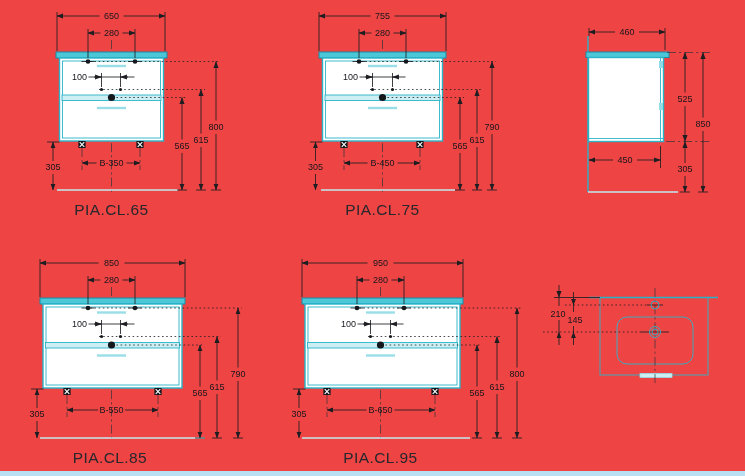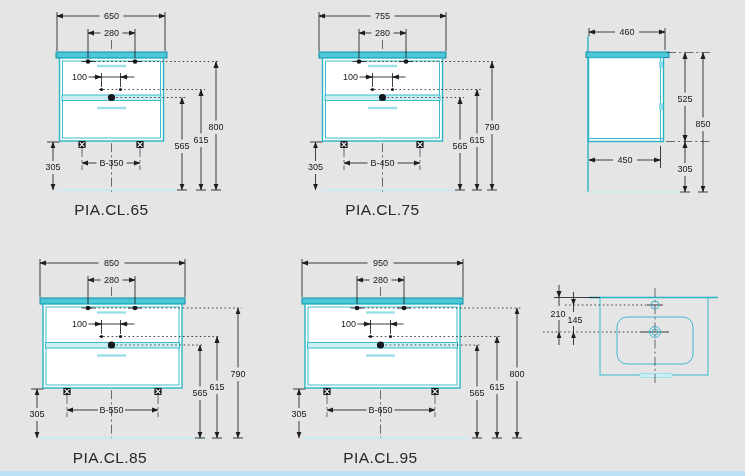--- a/index.html
+++ b/index.html
@@ -1,16 +1,16 @@
 <!DOCTYPE html>
 <html><head>
 <meta charset="utf-8">
 <style>
   html,body{margin:0;padding:0;background:#ffffff;}
-  .stage{position:relative;width:745px;height:476px;background:#e5e5e5;overflow:hidden;
+  .stage{position:relative;width:745px;height:476px;background:#ef4444;overflow:hidden;
          font-family:"Liberation Sans",sans-serif;}
   .stage svg{position:absolute;left:0;top:0;}
   .bottombar{position:absolute;left:0;bottom:0;width:745px;height:5px;background:#b9e1f3;}
   
   .cy  {stroke:#2ab4c8;stroke-width:1.4;fill:none;}
   .cyw {stroke:#2ab4c8;stroke-width:1.4;fill:#ffffff;}
   .cyt {stroke:#2ab4c8;stroke-width:.9;fill:none;}
   .cyd {fill:#cdeff4;stroke:#2ab4c8;stroke-width:.9;}
   .cyf {fill:#4cc7d7;stroke:#128ea6;stroke-width:1;}
   .pale{stroke:#9adee8;stroke-width:2.4;fill:none;}

